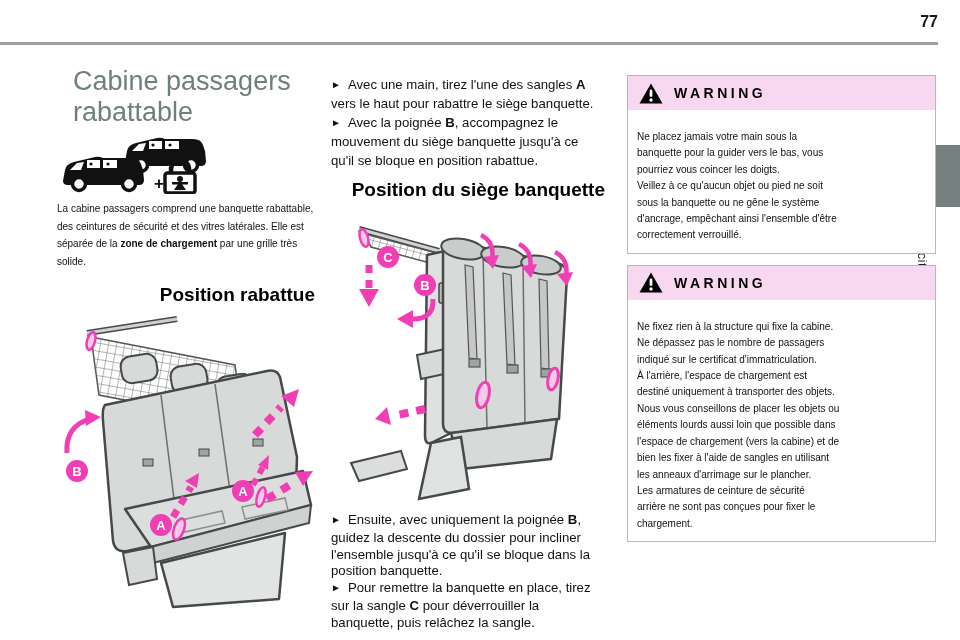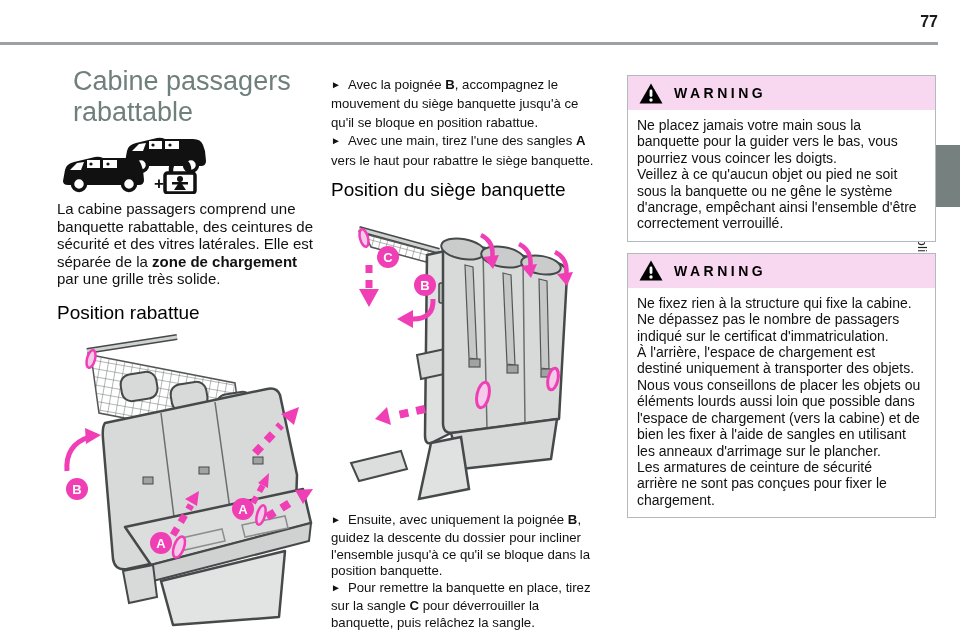--- a/index.html
+++ b/index.html
@@ -21,25 +21,25 @@
 
   .col { position:absolute; top:0; }
   .col-left { left:57px; width:258px; }
   .col-mid  { left:331px; width:274px; }
   .col-right{ left:619px; width:317px;padding-left:8px; }
 
   h1.title { margin-top:66px; font-size:27px; font-weight:400; line-height:31px;
              color:var(--title-gray,#6f7f7c);margin-left:16px; }
   .van-icons { margin-top:4px; margin-left:2px; width:160px; height:62px; }
 
-  p.body { font-size:15px; line-height:17.6px; color:#111; }
+  p.body { font-size:10px; line-height:17.6px; color:#111; }
   .intro { margin-top:6px; }
   b.k { font-weight:bold; }
 
-  h2.sub { font-size:19px; font-weight:normal; color:#000; }
+  h2.sub { font-size:19px; font-weight:bold; color:#000;text-align:right; }
   .col-left h2.sub { margin-top:14px; }
   .col-mid  h2.sub { margin-top:9px; }
 
   .illus { position:relative; display:block; }
   .illus-1 { margin-top:5px; width:268px; height:300px; }
   .illus-2 { margin-top:6px; width:272px; height:295px; }
 
   .col-mid .steps-top { margin-top:76px; }
   .step { font-size:13.2px; line-height:18.4px; color:#111; }
   .steps-bottom .step { line-height:16.8px; }
@@ -47,22 +47,22 @@
   .marker { font-size:10px; margin-right:7px; position:relative; top:-1px; }
 
   .warning { border:1px solid #b3babc; background:#fff; }
   .warning-1 { margin-top:75px; }
   .warning-2 { margin-top:11px; }
   .warn-head { background:var(--warning-pink,#f8d7f0); height:34px; display:flex;
                align-items:center; padding-left:11px; }
   .warn-icon { width:24px; height:21px; display:inline-block; }
   .warn-title { font-size:14px; font-weight:bold; letter-spacing:3.5px; margin-left:11px;
                 color:#000; }
-  .warn-body { padding:7px 9px 9px 9px; font-size:14px; line-height:16.4px;
-               white-space:pre-line; color:#111; }
+  .warn-body { padding:7px 9px 9px 9px; font-size:10px; line-height:16.4px;
+               white-space:pre-line; color:#111;margin-top:12px; }
 
   .watermark { position:absolute; right:10px; top:600px; font-size:26px;
                color:#9e9e9e; }
 
   svg text.lbl { font-family:"Liberation Sans","DejaVu Sans",sans-serif;
                  font-size:13px; font-weight:bold; fill:#fff; text-anchor:middle; }
 </style>
 </head>
 <body>
 
@@ -178,22 +178,22 @@
         <g>
           <circle cx="186" cy="180" r="11" fill="var(--accent,#f03eb5)"></circle>
           <text class="lbl" x="186" y="185">A</text>
         </g>
       </svg>
     </figure>
   </div>
 
   <div class="col col-mid">
     <div class="steps-top">
+      <p class="step"><span class="marker">►</span><span>Avec une main, tirez l'une des sangles </span><b class="k">A</b><span> vers le haut pour rabattre le siège banquette.</span></p>
       <p class="step"><span class="marker">►</span><span>Avec la poignée </span><b class="k">B</b><span>, accompagnez le mouvement du siège banquette jusqu'à ce qu'il se bloque en position rabattue.</span></p>
-      <p class="step"><span class="marker">►</span><span>Avec une main, tirez l'une des sangles </span><b class="k">A</b><span> vers le haut pour rabattre le siège banquette.</span></p>
     </div>
 
     <h2 class="sub">Position du siège banquette</h2>
 
     <figure class="illus illus-2">
       <svg width="272" height="295" viewBox="0 0 272 295">
         <defs>
           <pattern id="net2" width="7" height="7" patternUnits="userSpaceOnUse" patternTransform="rotate(15)">
             <path d="M0,0 H7 M0,0 V7" stroke="#6a6f6e" stroke-width="1" fill="none"></path>
           </pattern>

